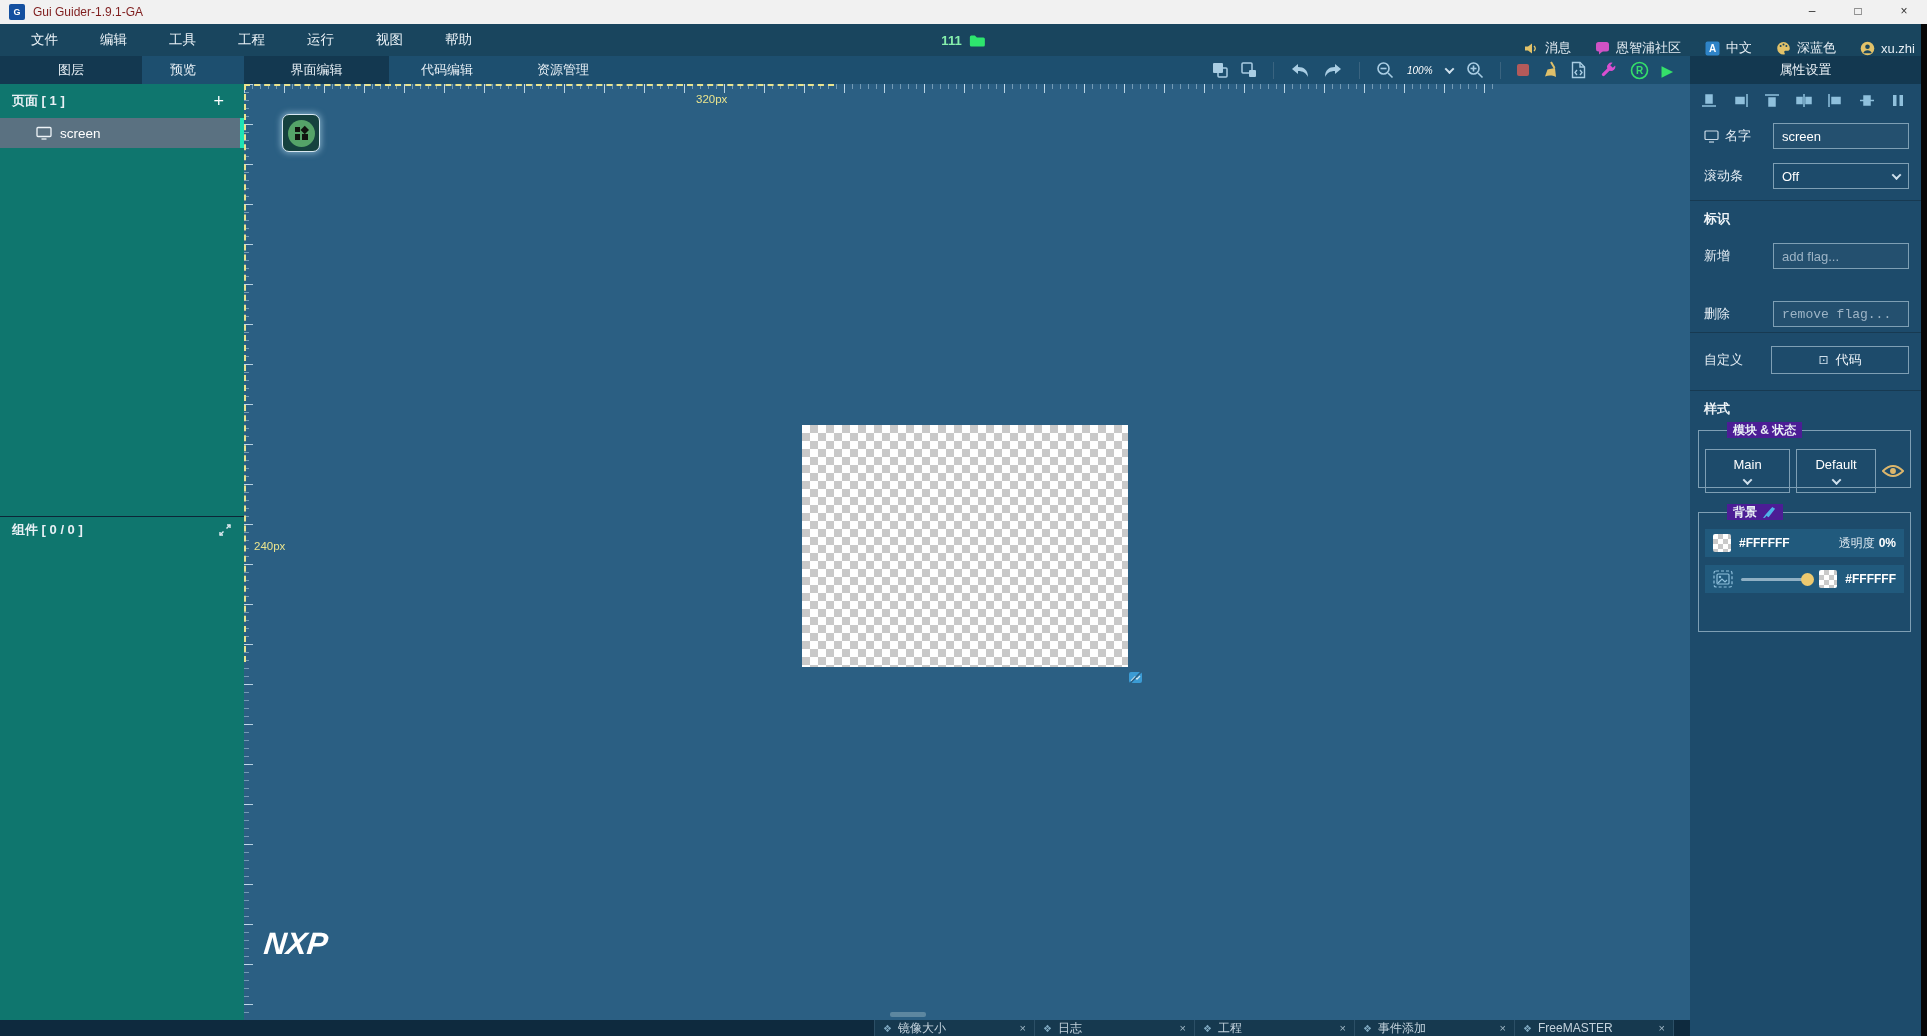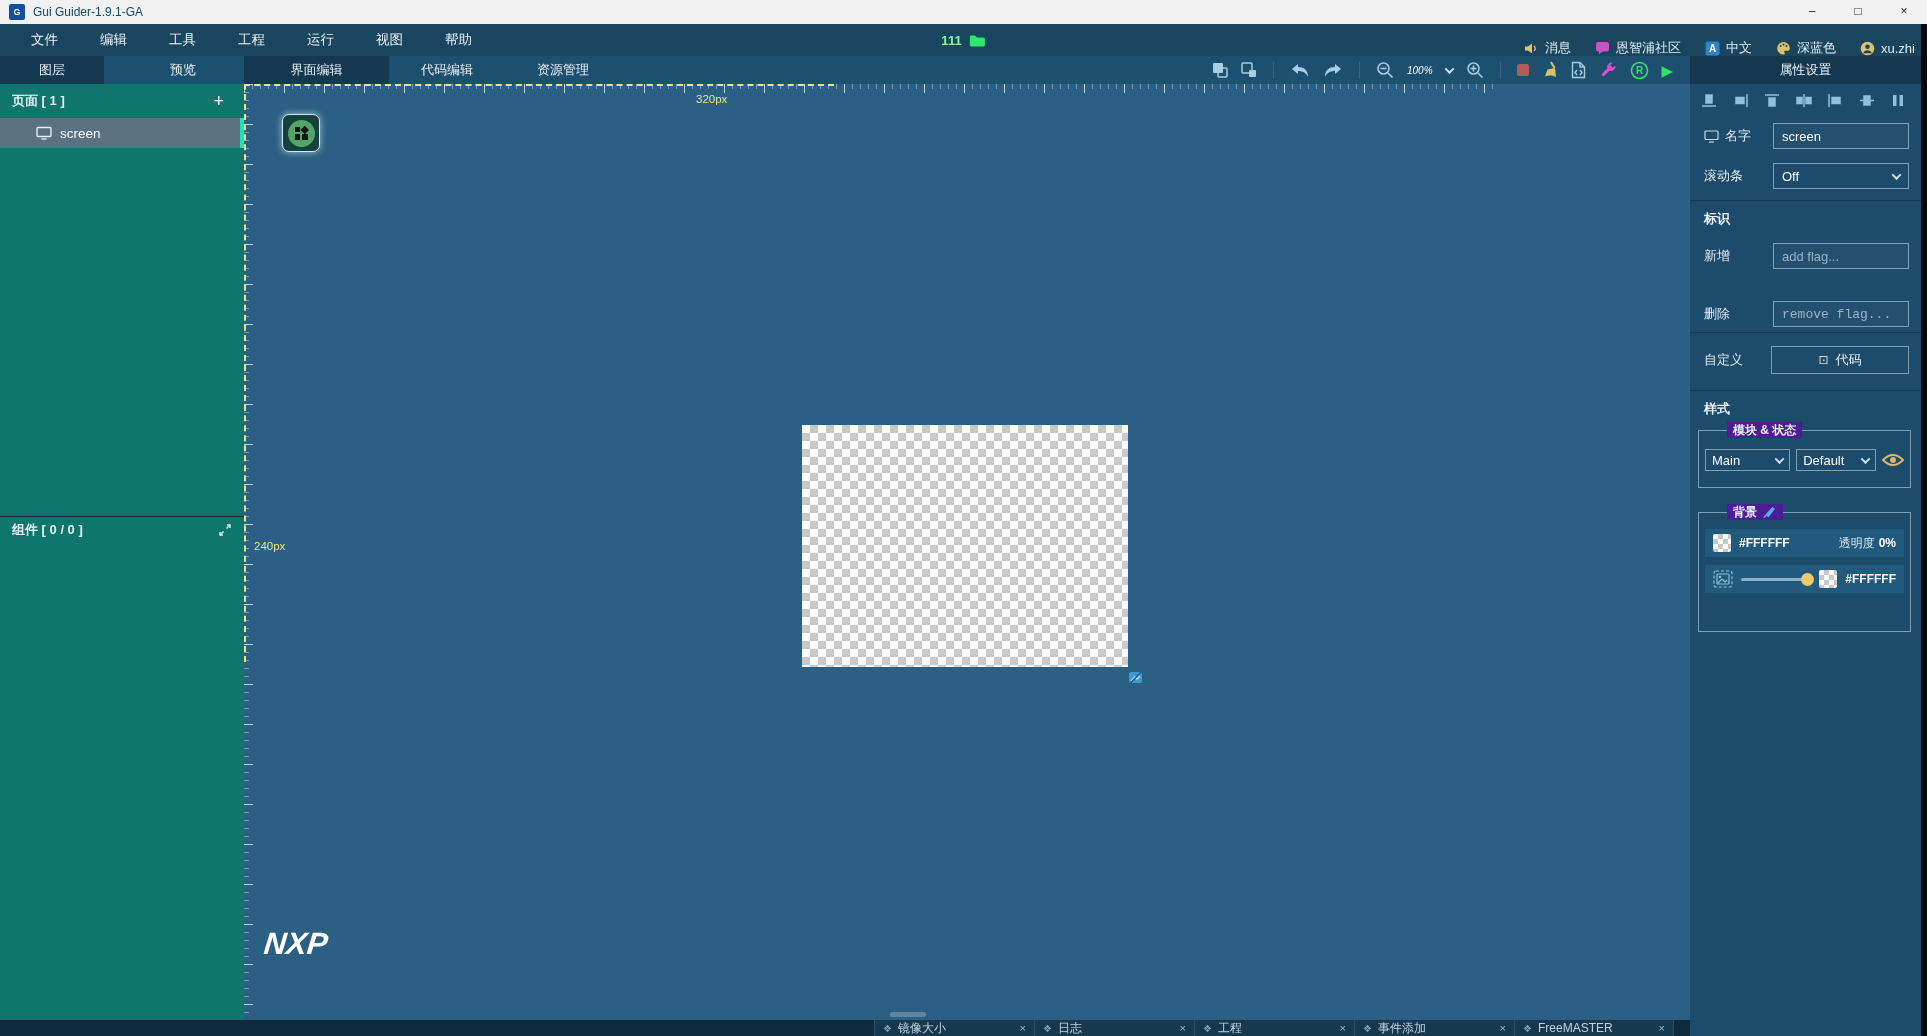--- a/index.html
+++ b/index.html
@@ -5,21 +5,21 @@
   html,body{margin:0;padding:0;background:#000;}
   *{box-sizing:border-box;}
   #app{position:relative;width:1927px;height:1036px;overflow:hidden;background:#2b5f83;
        font-family:"Liberation Sans","DejaVu Sans",sans-serif;-webkit-font-smoothing:antialiased;}
   .abs{position:absolute;}
 
   
   .titlebar{left:0;top:0;width:1927px;height:24px;background:#f1f1f1;}
   .app-logo{left:9px;top:4px;width:16px;height:16px;background:#1450a0;border-radius:2px;
             color:#fff;font-size:9px;font-weight:bold;line-height:16px;text-align:center;}
-  .app-title{left:33px;top:0;line-height:24px;font-size:12px;color:#0c4a6e;}
+  .app-title{left:33px;top:0;line-height:24px;font-size:12px;color:#7f1d1d;}
   .win-controls{right:0;top:0;height:24px;display:flex;}
   .winbtn{width:46px;height:24px;line-height:23px;text-align:center;font-size:12px;color:#333;}
 
   
   .menubar{left:0;top:24px;width:1927px;height:32px;background:#19455e;display:flex;align-items:center;padding-left:10px;}
   .menu-item{padding:0 21px;font-size:13.5px;color:#eaf2f7;line-height:32px;cursor:default;}
   .project-badge{left:50%;top:24px;transform:translateX(-50%);height:32px;display:flex;align-items:center;gap:7px;
                  color:#86efac;font-weight:bold;font-size:13px;}
   .menu-right{right:12px;top:24px;height:32px;display:flex;align-items:center;gap:24px;}
   .mr-item{display:flex;align-items:center;gap:6px;color:#e6eef4;font-size:13px;margin-top:16px;}
@@ -84,21 +84,21 @@
   .pselect{width:136px;height:26px;border:1px solid #7e9fb4;display:flex;align-items:center;
            justify-content:space-between;padding:0 8px;color:#fff;font-size:13px;}
   .code-btn{width:138px;height:28px;border:1px solid #7e9fb4;display:flex;align-items:center;justify-content:center;
             gap:7px;color:#eef4f8;font-size:13px;}
   .sec{position:absolute;left:14px;font-weight:bold;font-size:13px;color:#edf3f7;}
   .pdiv{position:absolute;left:0;width:231px;height:1px;background:#173a52;}
   .fset{position:absolute;left:8px;right:10px;border:1px solid #7e9fb4;}
   .legend{position:absolute;top:-9px;left:8px;background:#4c1d95;padding:0 6px;font-size:12px;font-weight:bold;
           color:#e9f0f5;display:flex;gap:5px;align-items:center;line-height:16px;margin-left:20px;}
   .fs1-content{display:flex;align-items:center;gap:6px;padding:18px 6px 8px 6px;}
-  .pselect.small{height:22px;padding:7px 6px;}
+  .pselect.small{height:44px;padding:7px 6px;flex-direction:column;}
   .bgrow{height:28px;background:#215a7d;display:flex;align-items:center;gap:8px;padding:0 8px;margin:0 6px;}
   .swatch{width:18px;height:18px;background-size:10px 10px;border-radius:2px;flex:0 0 auto;}
   .hexv{font-size:12px;font-weight:bold;color:#fff;}
   .opacity-group{margin-left:auto;font-size:12px;color:#dbe7ef;display:flex;gap:4px;align-items:center;}
   .opacity-val{font-weight:bold;color:#fff;}
   .slider-track{flex:1;height:3px;background:#8fb0c4;border-radius:2px;position:relative;}
   .slider-knob{position:absolute;right:-3px;top:-5px;width:13px;height:13px;border-radius:50%;background:#ecc96f;}
 
   
   .status-bar{left:0;top:1020px;width:1690px;height:16px;background:#0e2a3e;}
@@ -187,21 +187,21 @@
             <circle cx="7.5" cy="7.5" r="6.8" fill="#e2c269"></circle>
             <circle cx="7.5" cy="5.8" r="2.3" fill="#19455e"></circle>
             <path d="M3.2 12.2 a4.6 4.6 0 0 1 8.6 0 Z" fill="#19455e"></path>
           </svg>
       </span>
       <span>xu.zhi</span>
     </div>
   </div>
 
   <div class="abs tabrow">
-    <div class="tab active" style="left:0;width:104px;">图层</div>
+    <div class="tab active" style="left:0;width:142px;">图层</div>
     <div class="tab" style="left:122px;width:122px;">预览</div>
     <div class="tab active" style="left:244px;width:145px;">界面编辑</div>
     <div class="tab" style="left:389px;width:116px;">代码编辑</div>
     <div class="tab" style="left:505px;width:116px;">资源管理</div>
 
     <div class="toolbar-icons">
       <span class="ticon">
         <svg width="16" height="16" viewBox="0 0 16 16">
             <rect x="1" y="1" width="10" height="10" rx="1" fill="#a9cde3"></rect>
             <rect x="6" y="6" width="9" height="9" rx="1" fill="none" stroke="#a9cde3" stroke-width="1.5"></rect>

